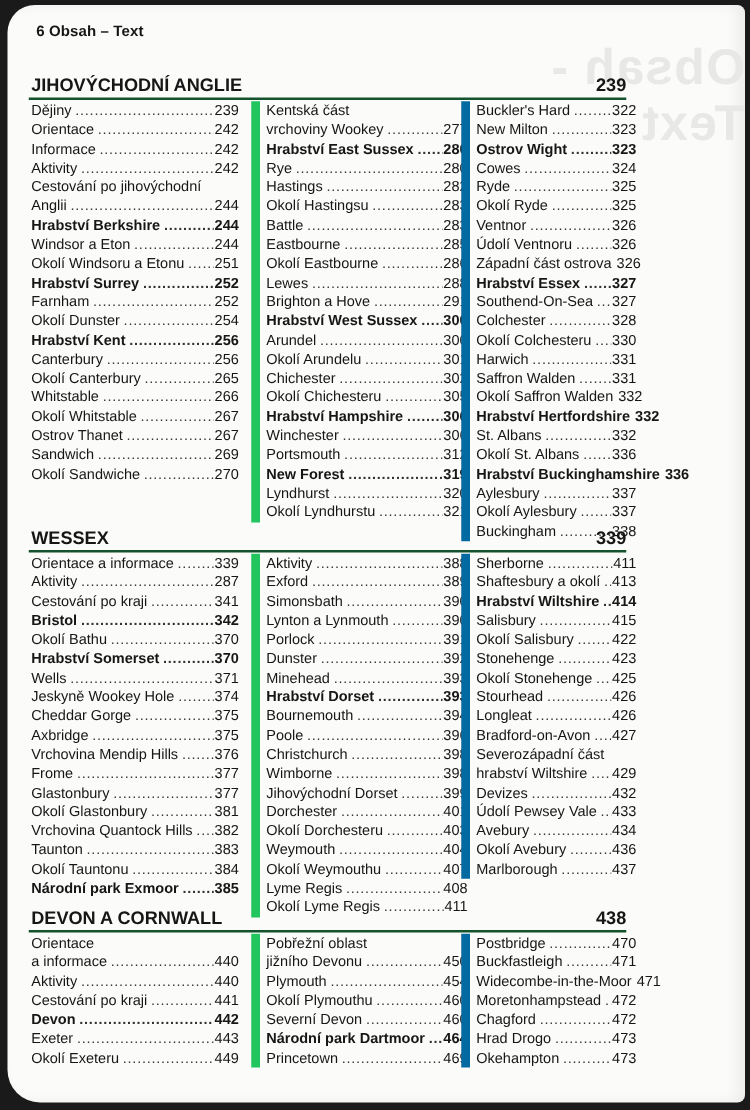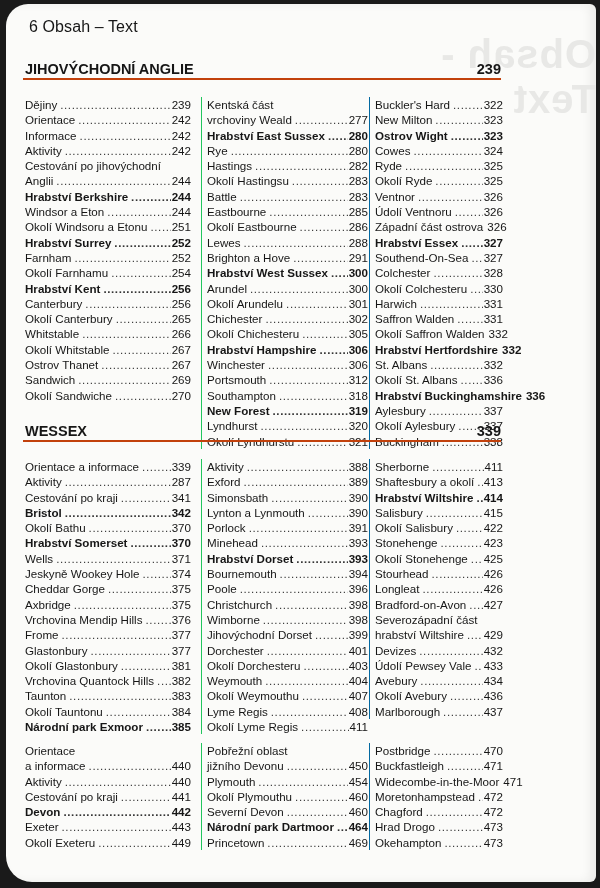--- a/index.html
+++ b/index.html
@@ -12,45 +12,45 @@
   }
   .page {
     position: absolute; left: 6px; top: 4px; width: 590px; height: 878px;
     background: #fbfbf9;
     border-radius: 22px 6px 6px 26px;
     box-shadow: inset -6px 0 10px rgba(0,0,0,0.06);
     overflow: hidden;
   }
   .running-head {
     position: absolute; left: 23px; top: 14px;
-    font-weight: normal; font-size: 16px; letter-spacing: 0.1px;
+    font-weight: bold; font-size: 12px; letter-spacing: 0.1px;
   }
   .ghost {
     position: absolute; left: 352px; top: 28px;
     font-size: 40px; font-weight: bold; color: #e8e8e6;
     transform: scaleX(-1); letter-spacing: 1px;
   }
   .section { position: absolute; left: 17px; width: 478px; }
   .sec-head {
     position: relative; height: 18px;
-    border-bottom: 2px solid #c2410c;
+    border-bottom: 2px solid #14532d;
   }
   .sec-title {
     position: absolute; left: 2px; bottom: 1px;
     font-weight: bold; font-size: 14.5px;
   }
   .sec-page {
     position: absolute; right: 0; bottom: 1px;
     font-weight: bold; font-size: 14.5px;
   }
-  .cols { position: relative; margin-top: 17px; }
+  .cols { position: relative; margin-top: 1px; }
   .col { position: absolute; top: 0; width: 168px; }
   .col.c0 { left: 0; }
-  .col.c1 { left: 178px; border-left: 1px solid #22c55e; padding-left: 3px; width: 163px; text-align: right; }
-  .col.c2 { left: 346px; border-left: 1px solid #0369a1; padding-left: 3px; width: 130px; }
+  .col.c1 { left: 178px; border-left: 7px solid #22c55e; padding-left: 3px; width: 163px; text-align: right; }
+  .col.c2 { left: 346px; border-left: 7px solid #0369a1; padding-left: 3px; width: 130px; }
   .entry {
     display: flex; align-items: baseline;
     height: 15.3px; line-height: 15.3px;
     font-size: 11.6px; white-space: nowrap;
   }
   .entry.bold { font-weight: bold; }
   .entry .t { flex: 0 0 auto; padding-left: 2px; }
   .entry .d {
     flex: 1 1 auto; overflow: hidden; margin: 0 1px 0 3px;
     letter-spacing: 0.6px; color: #333;
@@ -122,21 +122,21 @@
             <span class="t">Hrabství Surrey</span>
             <span class="d"></span>
             <span class="p">252</span>
           </div>
           <div class="entry">
             <span class="t">Farnham</span>
             <span class="d"></span>
             <span class="p">252</span>
           </div>
           <div class="entry">
-            <span class="t">Okolí Farnhamu</span>
+            <span class="t">Okolí Dunster</span>
             <span class="d"></span>
             <span class="p">254</span>
           </div>
           <div class="entry bold">
             <span class="t">Hrabství Kent</span>
             <span class="d"></span>
             <span class="p">256</span>
           </div>
           <div class="entry">
             <span class="t">Canterbury</span>
@@ -174,21 +174,21 @@
             <span class="p">270</span>
           </div>
         </div>
       <div class="col c1">
           <div class="entry nodots">
             <span class="t">Kentská část</span>
             <span class="d"></span>
             <span class="p"></span>
           </div>
           <div class="entry">
-            <span class="t">vrchoviny Weald</span>
+            <span class="t">vrchoviny Wookey</span>
             <span class="d"></span>
             <span class="p">277</span>
           </div>
           <div class="entry bold">
             <span class="t">Hrabství East Sussex</span>
             <span class="d"></span>
             <span class="p">280</span>
           </div>
           <div class="entry">
             <span class="t">Rye</span>
@@ -262,25 +262,20 @@
           </div>
           <div class="entry">
             <span class="t">Winchester</span>
             <span class="d"></span>
             <span class="p">306</span>
           </div>
           <div class="entry">
             <span class="t">Portsmouth</span>
             <span class="d"></span>
             <span class="p">312</span>
-          </div>
-          <div class="entry">
-            <span class="t">Southampton</span>
-            <span class="d"></span>
-            <span class="p">318</span>
           </div>
           <div class="entry bold">
             <span class="t">New Forest</span>
             <span class="d"></span>
             <span class="p">319</span>
           </div>
           <div class="entry">
             <span class="t">Lyndhurst</span>
             <span class="d"></span>
             <span class="p">320</span>
@@ -529,20 +524,25 @@
             <span class="t">Lynton a Lynmouth</span>
             <span class="d"></span>
             <span class="p">390</span>
           </div>
           <div class="entry">
             <span class="t">Porlock</span>
             <span class="d"></span>
             <span class="p">391</span>
           </div>
           <div class="entry">
+            <span class="t">Dunster</span>
+            <span class="d"></span>
+            <span class="p">392</span>
+          </div>
+          <div class="entry">
             <span class="t">Minehead</span>
             <span class="d"></span>
             <span class="p">393</span>
           </div>
           <div class="entry bold">
             <span class="t">Hrabství Dorset</span>
             <span class="d"></span>
             <span class="p">393</span>
           </div>
           <div class="entry">
@@ -685,20 +685,24 @@
           <div class="entry">
             <span class="t">Marlborough</span>
             <span class="d"></span>
             <span class="p">437</span>
           </div>
         </div>
     </div>
   </div>
 
   <div class="section" id="sec2" style="top:722px">
+    <div class="sec-head">
+      <span class="sec-title">DEVON A CORNWALL</span>
+      <span class="sec-page">438</span>
+    </div>
     <div class="cols" style="height:110px">
       <div class="col c0">
           <div class="entry nodots">
             <span class="t">Orientace</span>
             <span class="d"></span>
             <span class="p"></span>
           </div>
           <div class="entry">
             <span class="t">a informace</span>
             <span class="d"></span>

